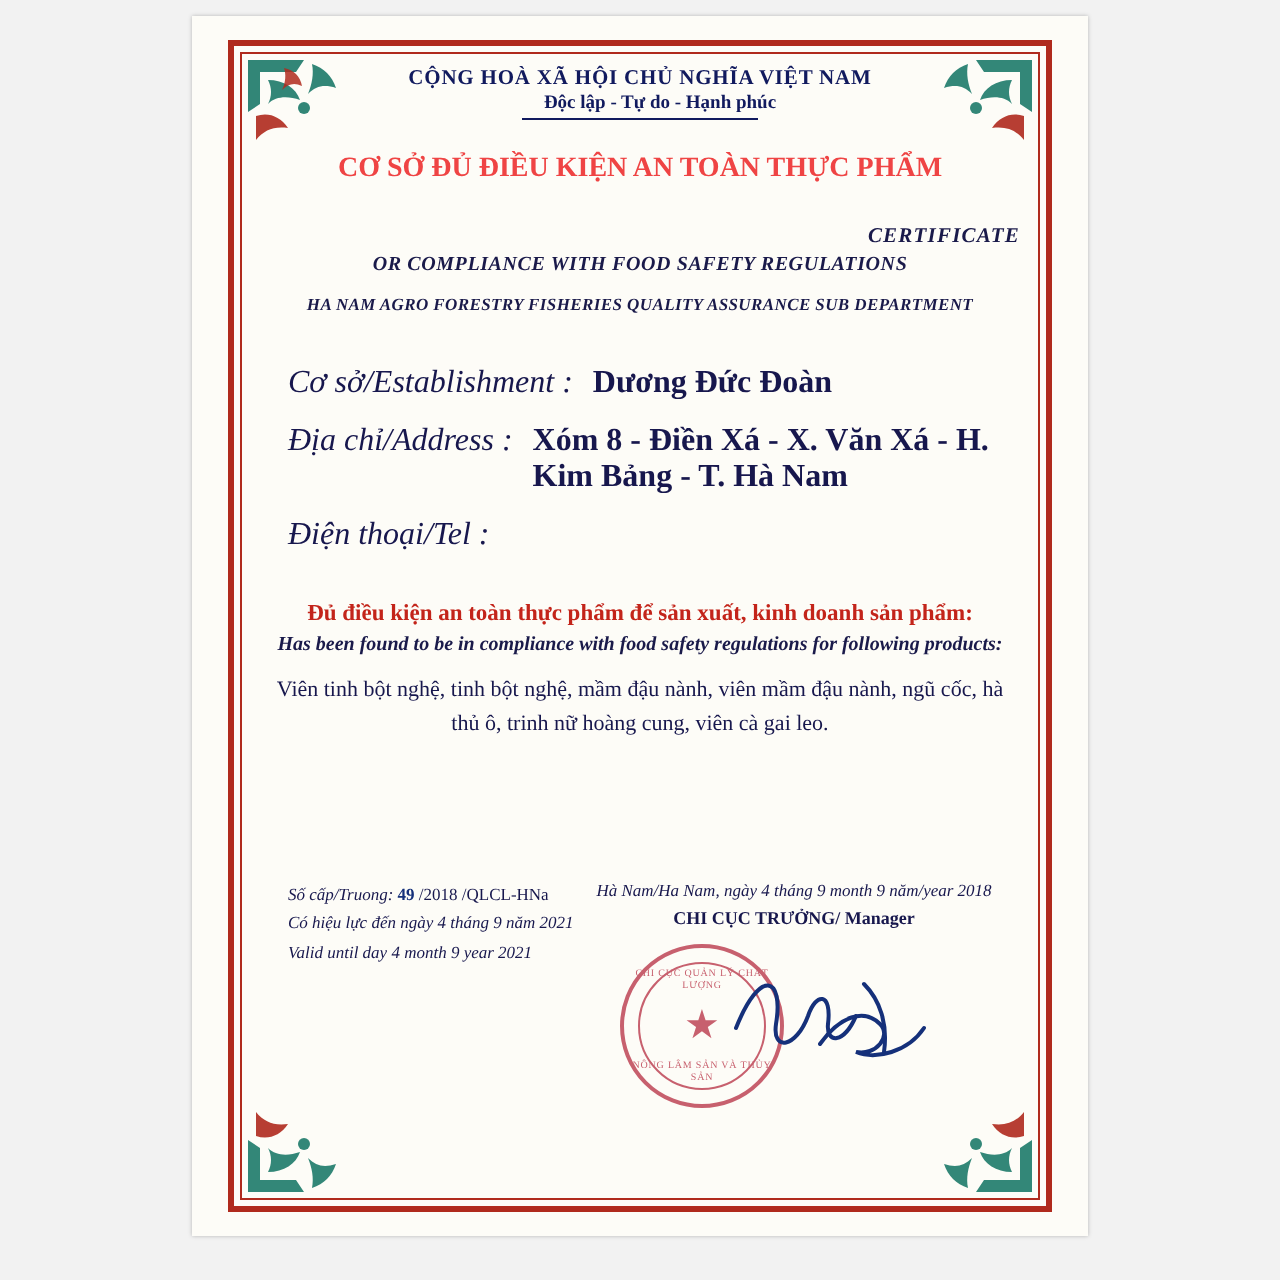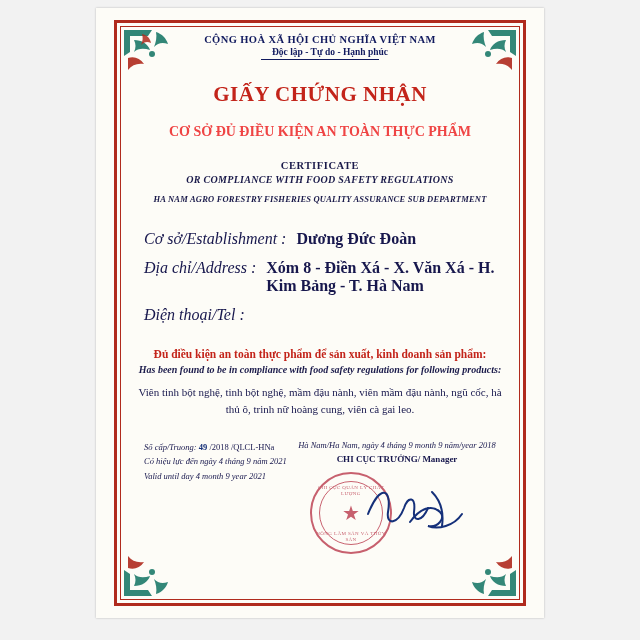--- a/index.html
+++ b/index.html
@@ -101,23 +101,25 @@
   }
   .sub-title {
     margin-top: 17px;
     font-size: 14px;
     font-weight: bold;
     color: #ef4444;
   }
   .cert-en {
     margin-top: 20px;
     font-size: 10.5px;
+    font-style: italic;
     font-weight: bold;
     color: #1a1a4a;
     letter-spacing: 0.6px;
+    text-align: right;
   }
   .cert-en2 {
     margin-top: 3px;
     font-size: 10px;
     font-style: italic;
     font-weight: bold;
     color: #1a1a4a;
     letter-spacing: 0.3px;
   }
   .agency-vi {
@@ -340,21 +342,20 @@
           <path d="M6 30 c6 -2 12 0 16 6 c-7 -1 -12 1 -16 6 z" fill="#b02a1d"></path>
         </g>
       </svg>
     </div>
 
     <div class="content">
       <div class="nat-title">CỘNG HOÀ XÃ HỘI CHỦ NGHĨA VIỆT NAM</div>
       <div class="nat-motto">Độc lập - Tự do - Hạnh phúc</div>
       <div class="rule"></div>
 
-      <div class="main-title">GIẤY CHỨNG NHẬN</div>
       <div class="sub-title">CƠ SỞ ĐỦ ĐIỀU KIỆN AN TOÀN THỰC PHẨM</div>
 
       <div class="cert-en">CERTIFICATE</div>
       <div class="cert-en2">OR COMPLIANCE WITH FOOD SAFETY REGULATIONS</div>
 
       <div class="agency-en">HA NAM AGRO FORESTRY FISHERIES QUALITY ASSURANCE SUB DEPARTMENT</div>
 
       <div class="fields">
         <div class="field-row">
           <span class="field-label">Cơ sở/Establishment :</span>

